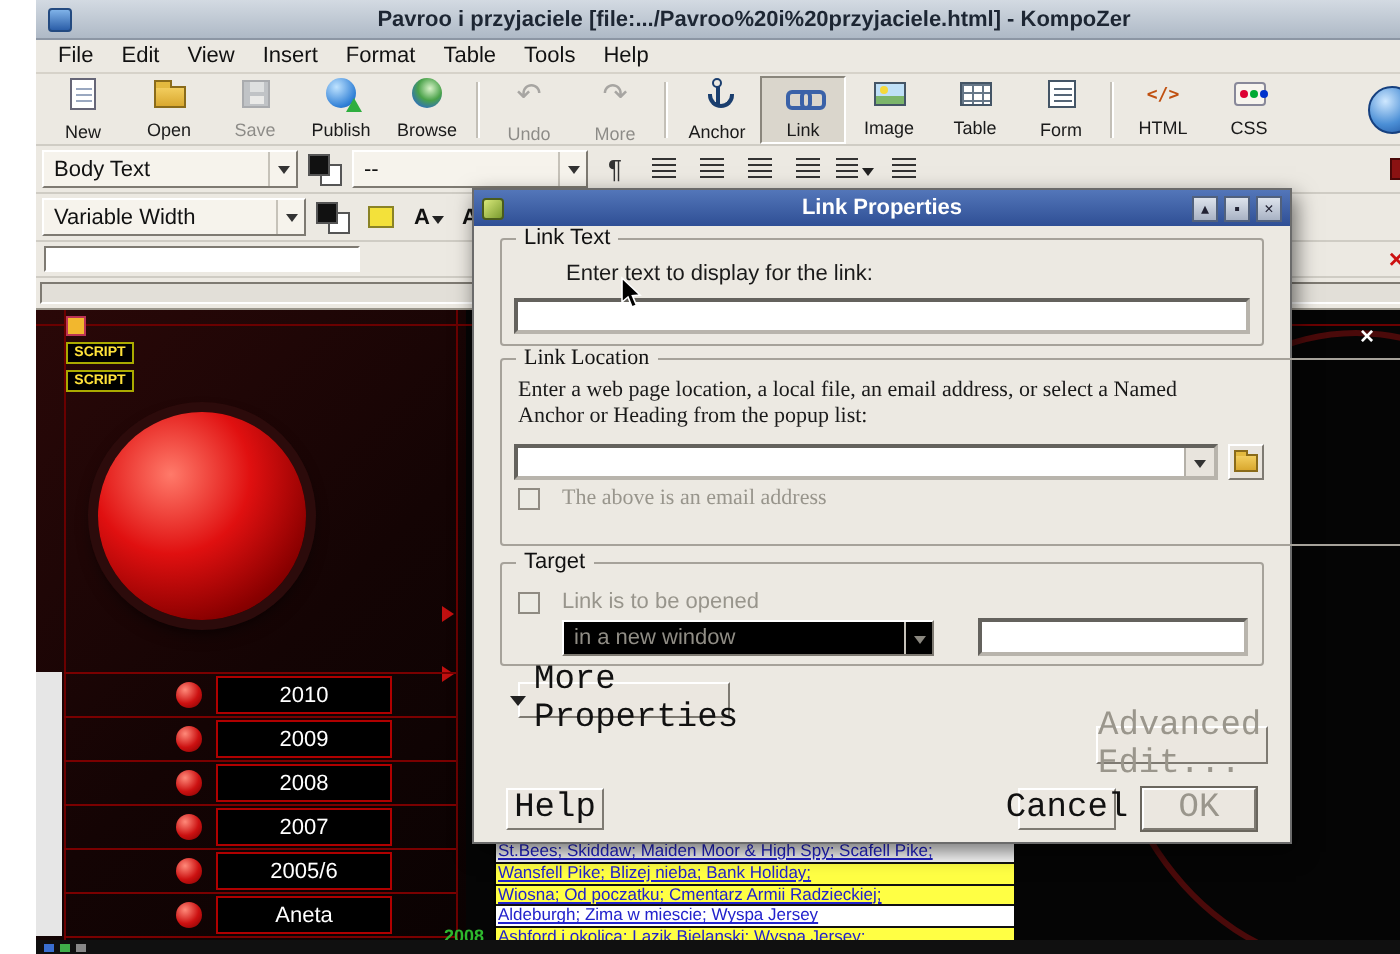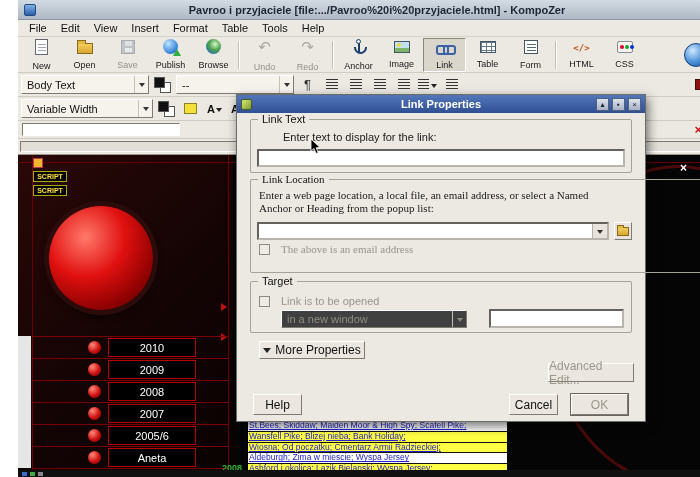--- a/index.html
+++ b/index.html
@@ -131,25 +131,25 @@
   .combo { position:absolute; display:flex; background:#fff; border:2px inset #b8b4ac; }
   .combo input { flex:1; border:none; outline:none; font-size:11px; padding:0 3px; min-width:0; font-family:inherit; }
   .combo .arw { width:15px; background:#e8e4dd; border-left:1px solid #b4b0a8; display:flex; align-items:center; justify-content:center; }
   .combo .arw::before { content:""; border:3.5px solid transparent; border-top:4.5px solid #333; margin-top:4px; }
   .mini-btn { position:absolute; background:#e8e4dd; border:1px solid; border-color:#fff #7e7a72 #7e7a72 #fff; display:flex; align-items:center; justify-content:center; }
   .folder-ic { position:relative; width:12px; height:9px; background:linear-gradient(#f2cd5e,#d9a82f); border:1px solid #8a6b1a; }
   .folder-ic::before { content:""; position:absolute; left:-1px; top:-3px; width:5px; height:2px; background:#e3b93f; border:1px solid #8a6b1a; border-bottom:none; }
   .cbrow { position:absolute; display:flex; align-items:center; gap:11px; font-size:11px; }
   .cbx { width:11px; height:11px; background:#ecebe4; border:1px solid #8f8b82; }
   .cbrow.disabled { color:#98958c; }
-  .dsel { position:absolute; height:18px; background:#404040; border:1px solid; border-color:#fff #7e7a72 #7e7a72 #fff; display:flex; align-items:center; color:#908d85; }
+  .dsel { position:absolute; height:18px; background:#000000; border:1px solid; border-color:#fff #7e7a72 #7e7a72 #fff; display:flex; align-items:center; color:#908d85; }
   .dsel .txt { flex:1; padding:0 5px; }
   .dsel .arw { width:14px; align-self:stretch; border-left:1px solid #c6c2b9; display:flex; align-items:center; justify-content:center; }
   .dsel .arw::before { content:""; border:3.5px solid transparent; border-top:4.5px solid #8a877f; margin-top:4px; }
-  .btn { position:absolute; background:#ebe7e0; border:1px solid; border-color:#fff #7e7a72 #7e7a72 #fff; font-size:12px; display:flex; align-items:center; justify-content:center; font-family:Liberation Sans, sans-serif; }
+  .btn { position:absolute; background:#ebe7e0; border:1px solid; border-color:#fff #7e7a72 #7e7a72 #fff; font-size:17px; display:flex; align-items:center; justify-content:center; font-family:Liberation Mono, monospace; }
   .btn.disabled { color:#9a968c; }
   .btn.default { box-shadow:0 0 0 1px #6a665e; }
   .more-tri { border:4px solid transparent; border-top:5px solid #222; margin-right:4px; margin-top:5px; }
 
   .cursor { position:absolute; left:292px; top:138px; z-index:30; }
 </style>
 </head>
 <body>
 
 <div class="screen">
@@ -191,34 +191,34 @@
         <span class="tbi i-browse"></span>
         <span class="tb-label">Browse</span>
       </div>
     <div class="tb-sep"></div>
     <div class="tb-btn disabled">
         <span class="tbi i-undo"></span>
         <span class="tb-label">Undo</span>
       </div>
     <div class="tb-btn disabled">
         <span class="tbi i-redo"></span>
-        <span class="tb-label">Redo</span>
+        <span class="tb-label">More</span>
       </div>
     <div class="tb-sep"></div>
     <div class="tb-btn">
         <span class="tbi i-anchor"></span>
         <span class="tb-label">Anchor</span>
-      </div>
-    <div class="tb-btn">
-        <span class="tbi i-image"></span>
-        <span class="tb-label">Image</span>
       </div>
     <div class="tb-btn pressed">
         <span class="tbi i-link"></span>
         <span class="tb-label">Link</span>
+      </div>
+    <div class="tb-btn">
+        <span class="tbi i-image"></span>
+        <span class="tb-label">Image</span>
       </div>
     <div class="tb-btn">
         <span class="tbi i-table"></span>
         <span class="tb-label">Table</span>
       </div>
     <div class="tb-btn">
         <span class="tbi i-form"></span>
         <span class="tb-label">Form</span>
       </div>
     <div class="tb-sep"></div>

